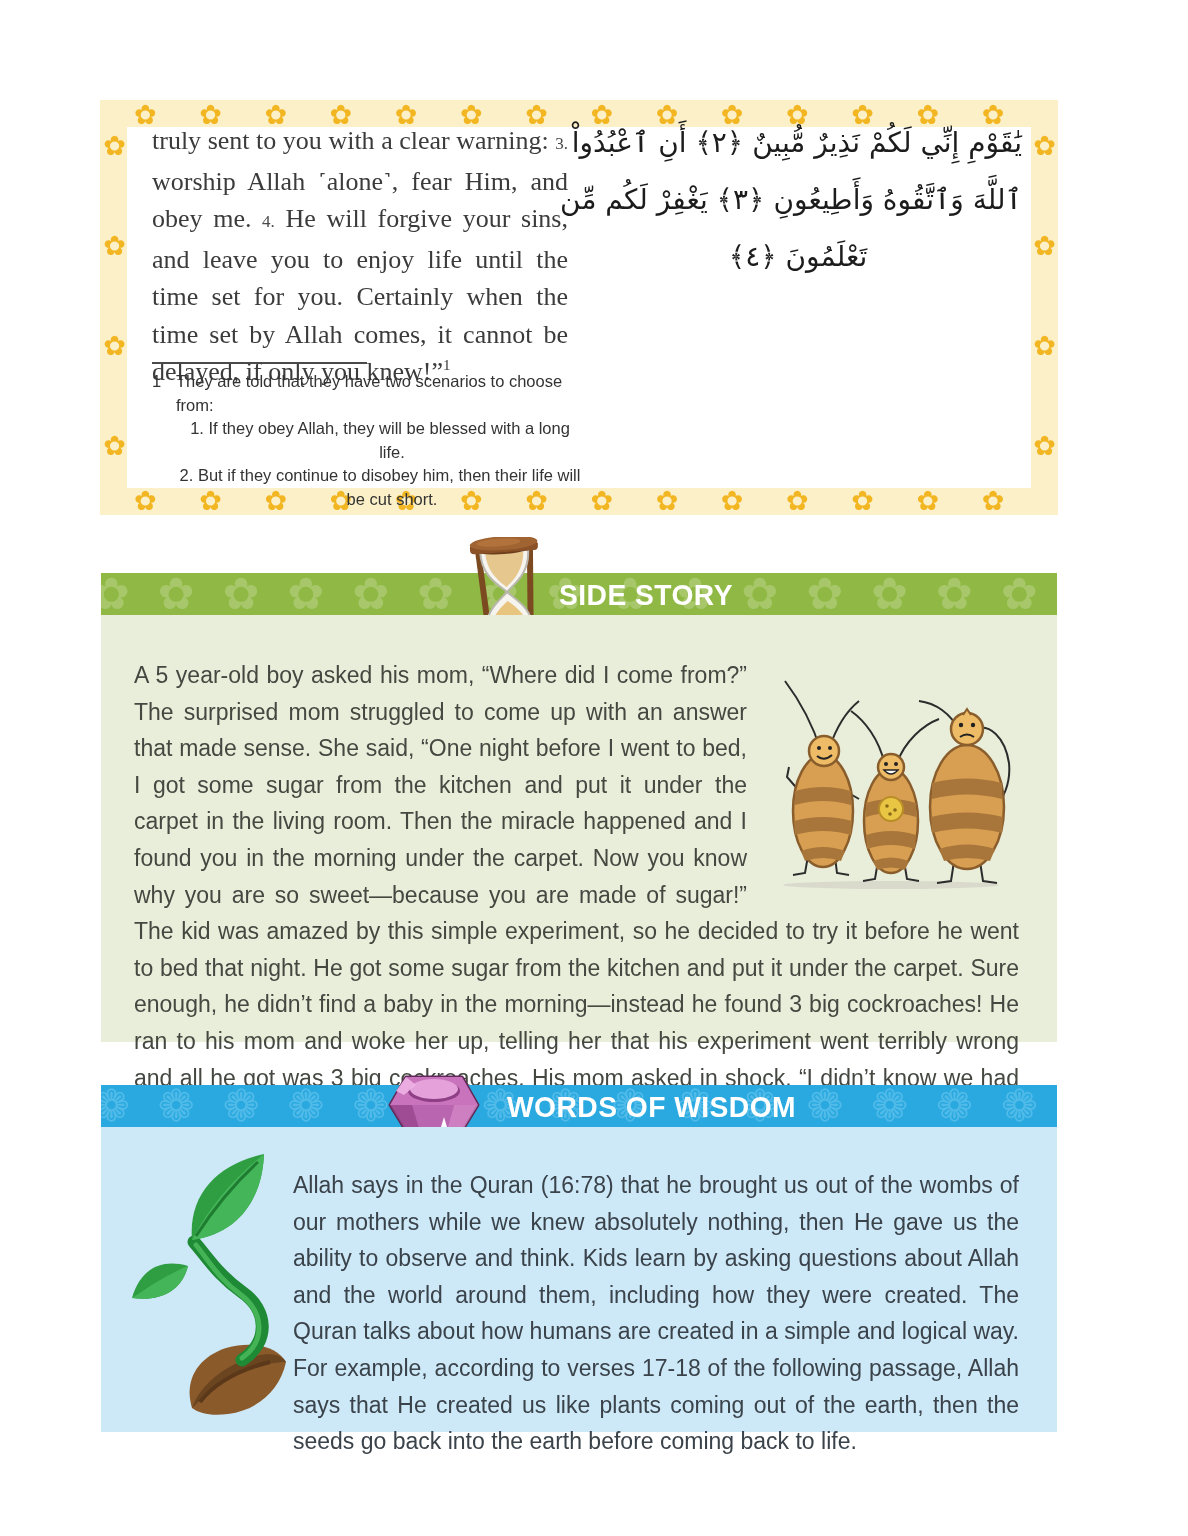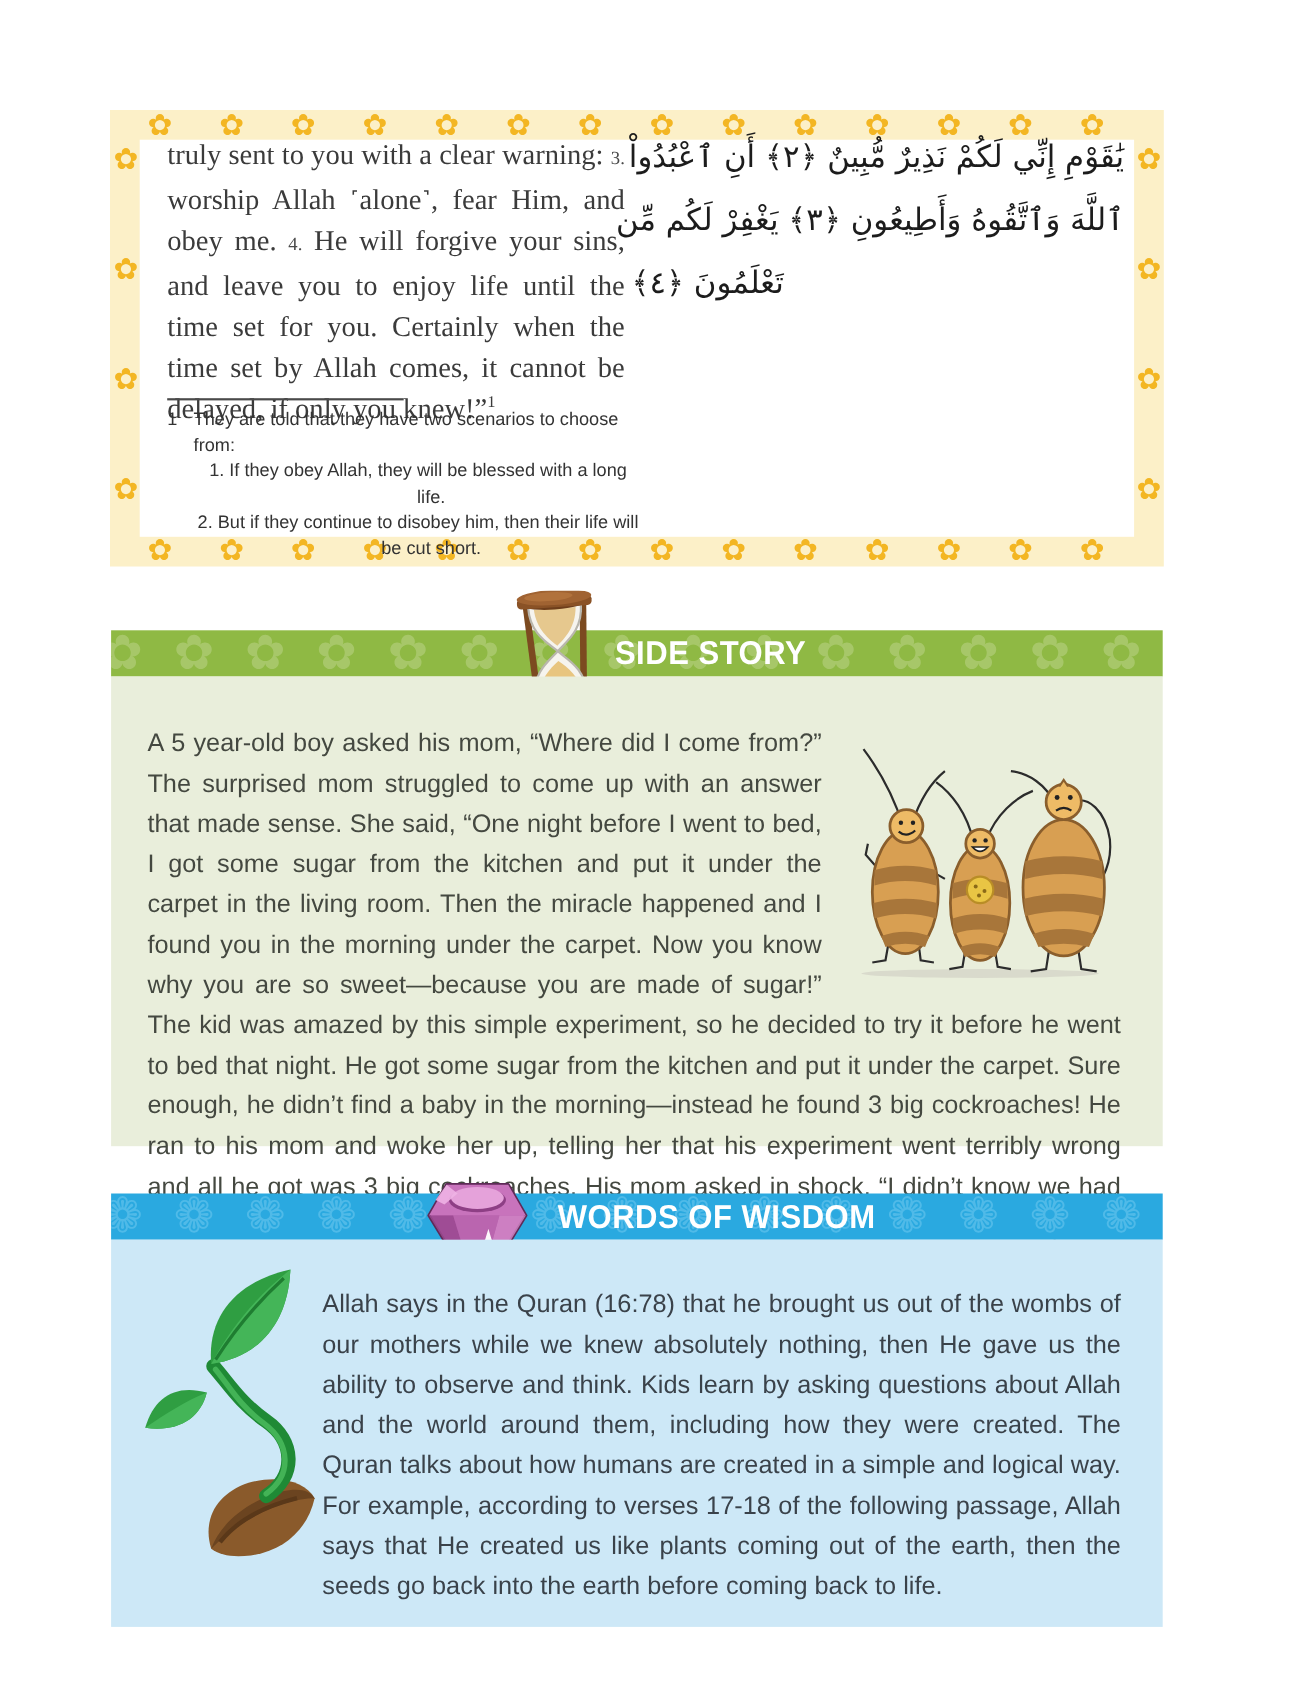--- a/index.html
+++ b/index.html
@@ -24,41 +24,41 @@
   .vnum{font-size:17px;color:#4a4a4a;}
   .translation sup{font-size:15px;line-height:0;}
   .fn-rule{position:absolute;left:52px;top:262px;width:215px;border-top:2px solid #4a4a4a;}
   .footnote{position:absolute;left:52px;top:270px;width:432px;
             font-size:16.5px;line-height:23.5px;color:#333333;}
   .fn-main{display:flex;}
   .fn-marker{width:24px;flex:0 0 24px;}
   .fn-items{padding-left:24px;text-align:center;}
   .fn-item{padding-left:24px;text-indent:-24px;}
 
-  .arabic{position:absolute;right:36px;top:14px;width:448px;direction:rtl;text-align:left;
+  .arabic{position:absolute;right:36px;top:14px;width:448px;direction:rtl;text-align:center;
           font-family:"DejaVu Sans",sans-serif;font-size:28px;line-height:57px;color:#1c1c1c;}
   .ar-line{white-space:nowrap;}
 
   
   .band{position:absolute;left:101px;width:956px;height:42px;overflow:hidden;}
   .band-pattern{position:absolute;left:-8px;top:-8px;width:1050px;font-family:"DejaVu Sans",sans-serif;
                 font-size:44px;line-height:58px;white-space:nowrap;word-spacing:14px;opacity:.55;}
   .band.green{top:573px;background:#8fb944;}
   .band.green .band-pattern{color:#bcd489;}
   .band.blue{top:1085px;background:#2aa9e0;}
   .band.blue .band-pattern{color:#6fc9ef;}
 
   .section-title{position:absolute;color:#ffffff;font-weight:bold;font-size:30px;
                  letter-spacing:.5px;transform:scaleX(.94);transform-origin:left center;
                  white-space:nowrap;}
   .title-side-story{left:559px;top:578px;}
   .title-wow{left:507px;top:1090px;}
 
   .body-green{position:absolute;left:101px;top:615px;width:956px;height:427px;background:#e9eedb;}
-  .body-blue{position:absolute;left:101px;top:1127px;width:956px;height:352px;background:#cde8f7;}
+  .body-blue{position:absolute;left:101px;top:1127px;width:956px;height:305px;background:#cde8f7;}
 
   .story-text{padding:42px 38px 0 33px;font-size:23px;line-height:36.6px;
               text-align:justify;color:#444840;}
   .story-figure{float:right;width:256px;height:240px;margin:2px 0 6px 16px;}
 
   .wisdom-text{padding:40px 38px 0 192px;font-size:23px;line-height:36.6px;
                text-align:justify;color:#3a424a;}
 
   .icon-hourglass{position:absolute;left:466px;top:537px;}
   .icon-gem{position:absolute;left:384px;top:1061px;}

